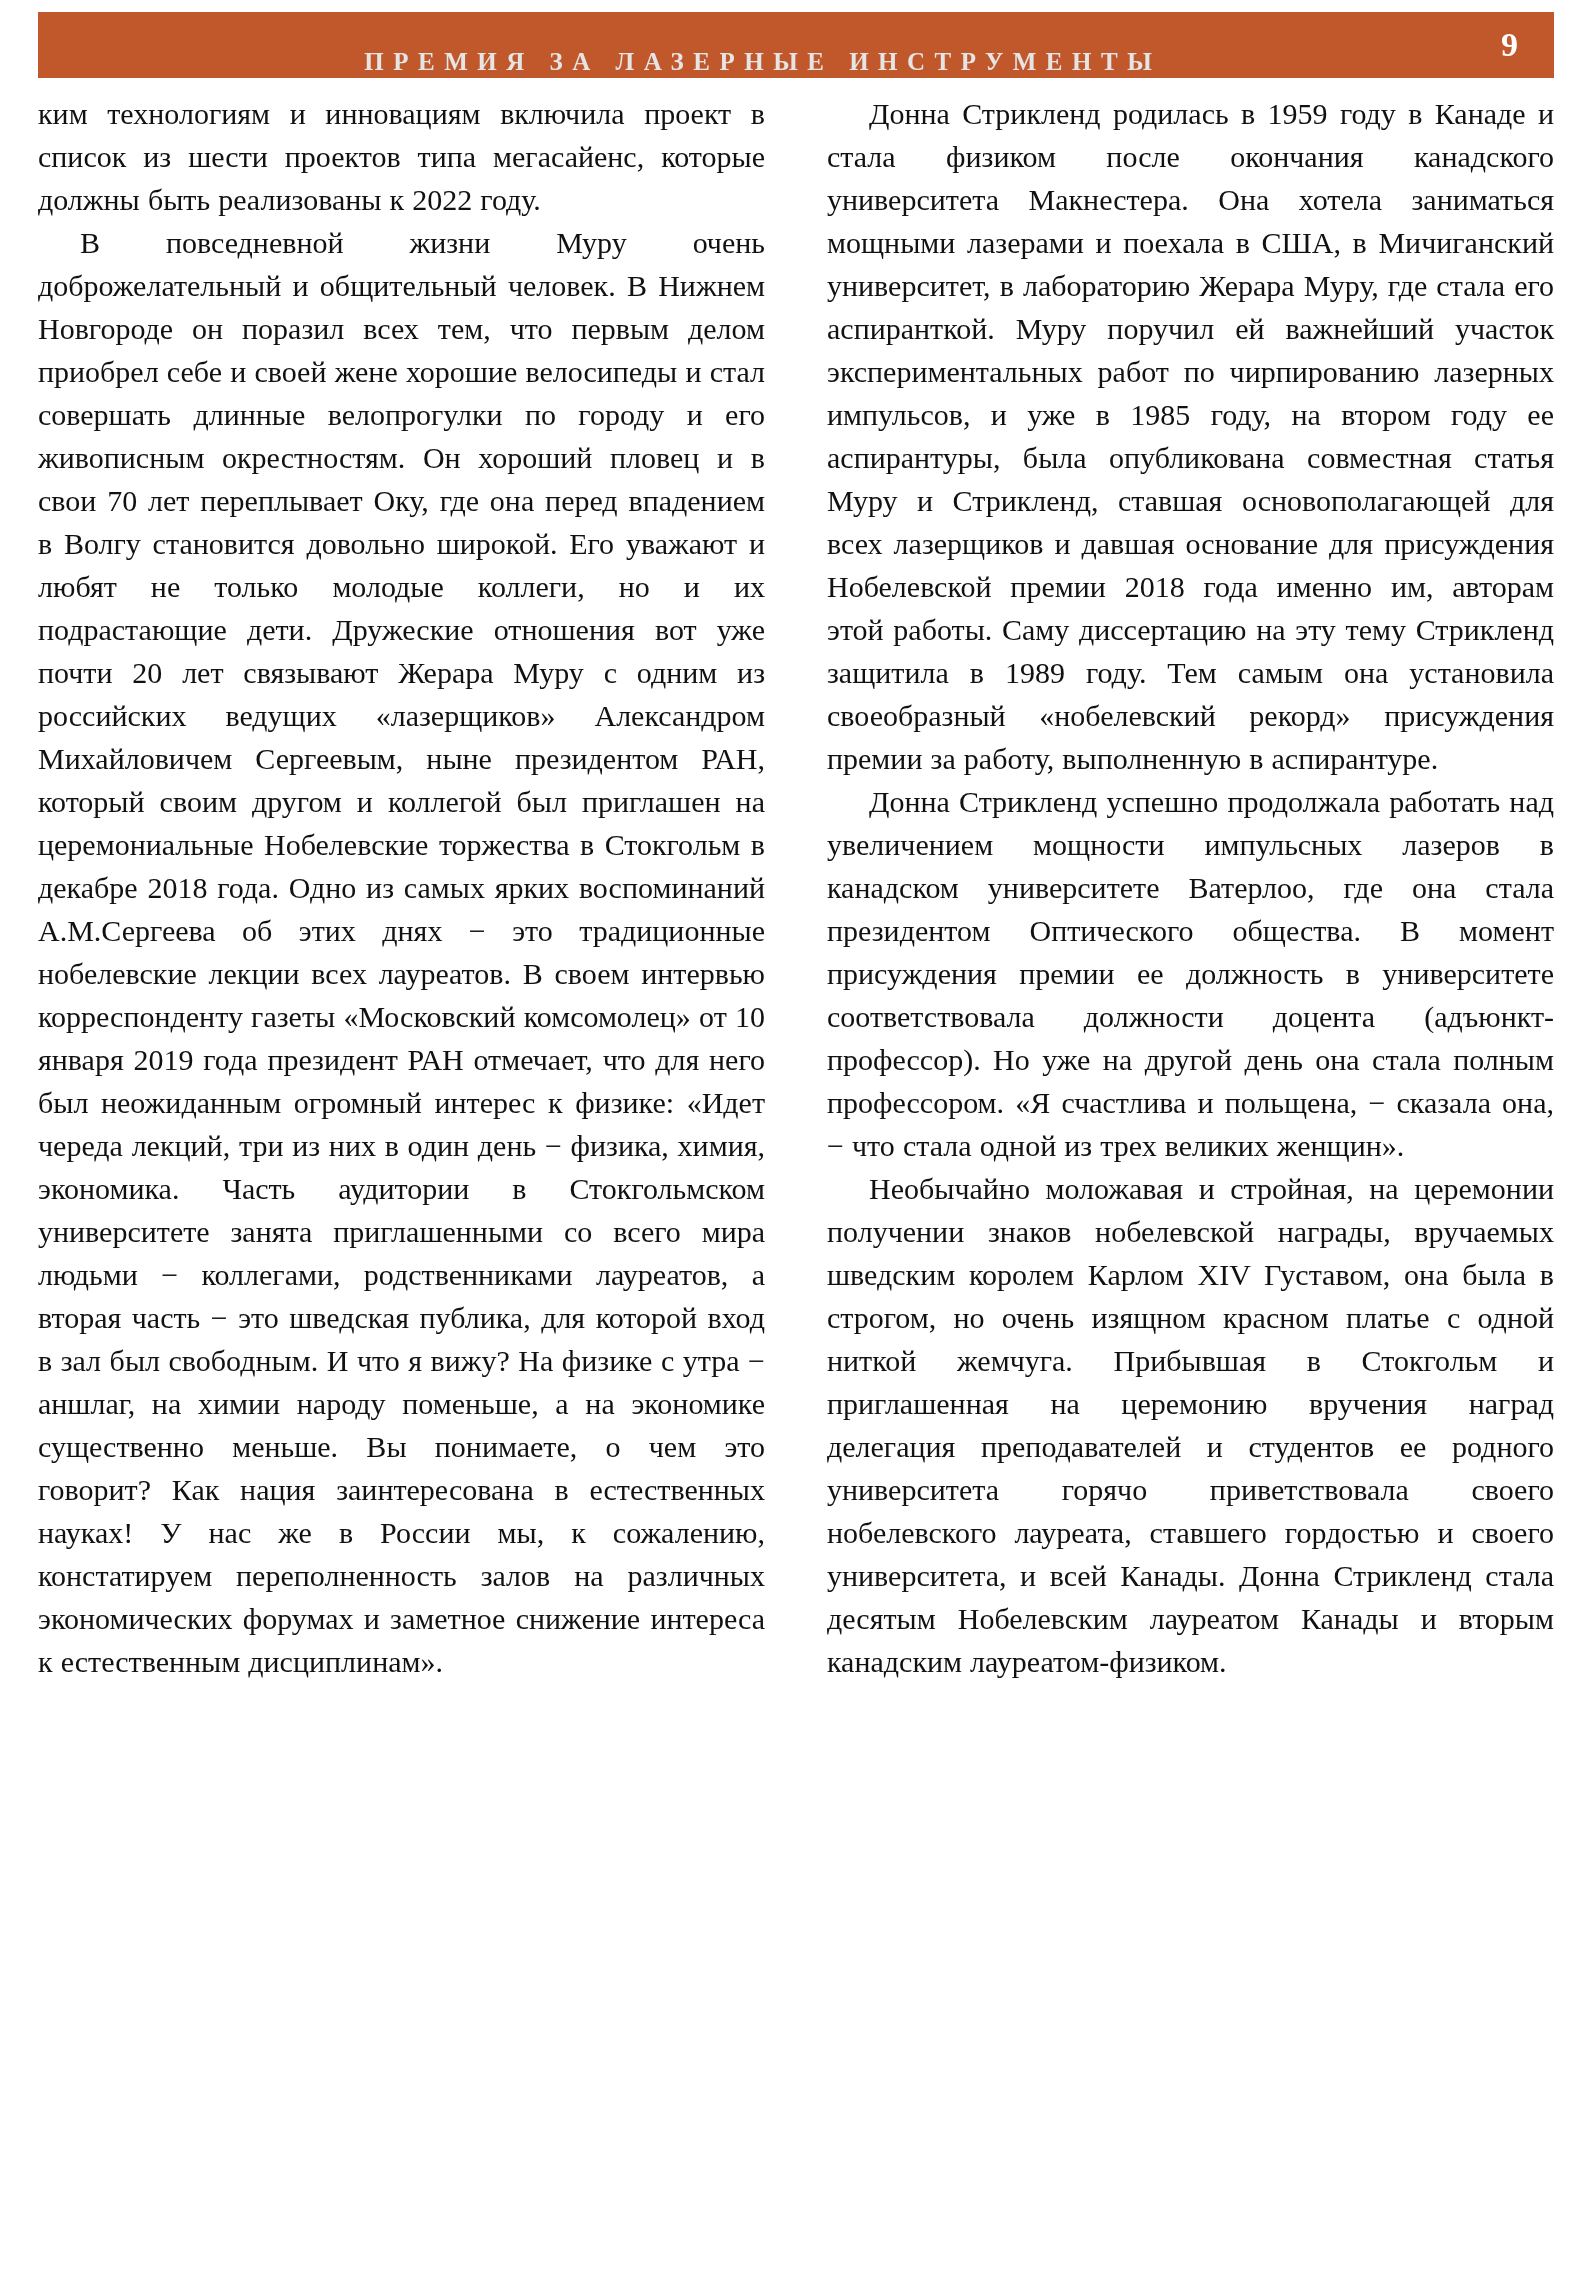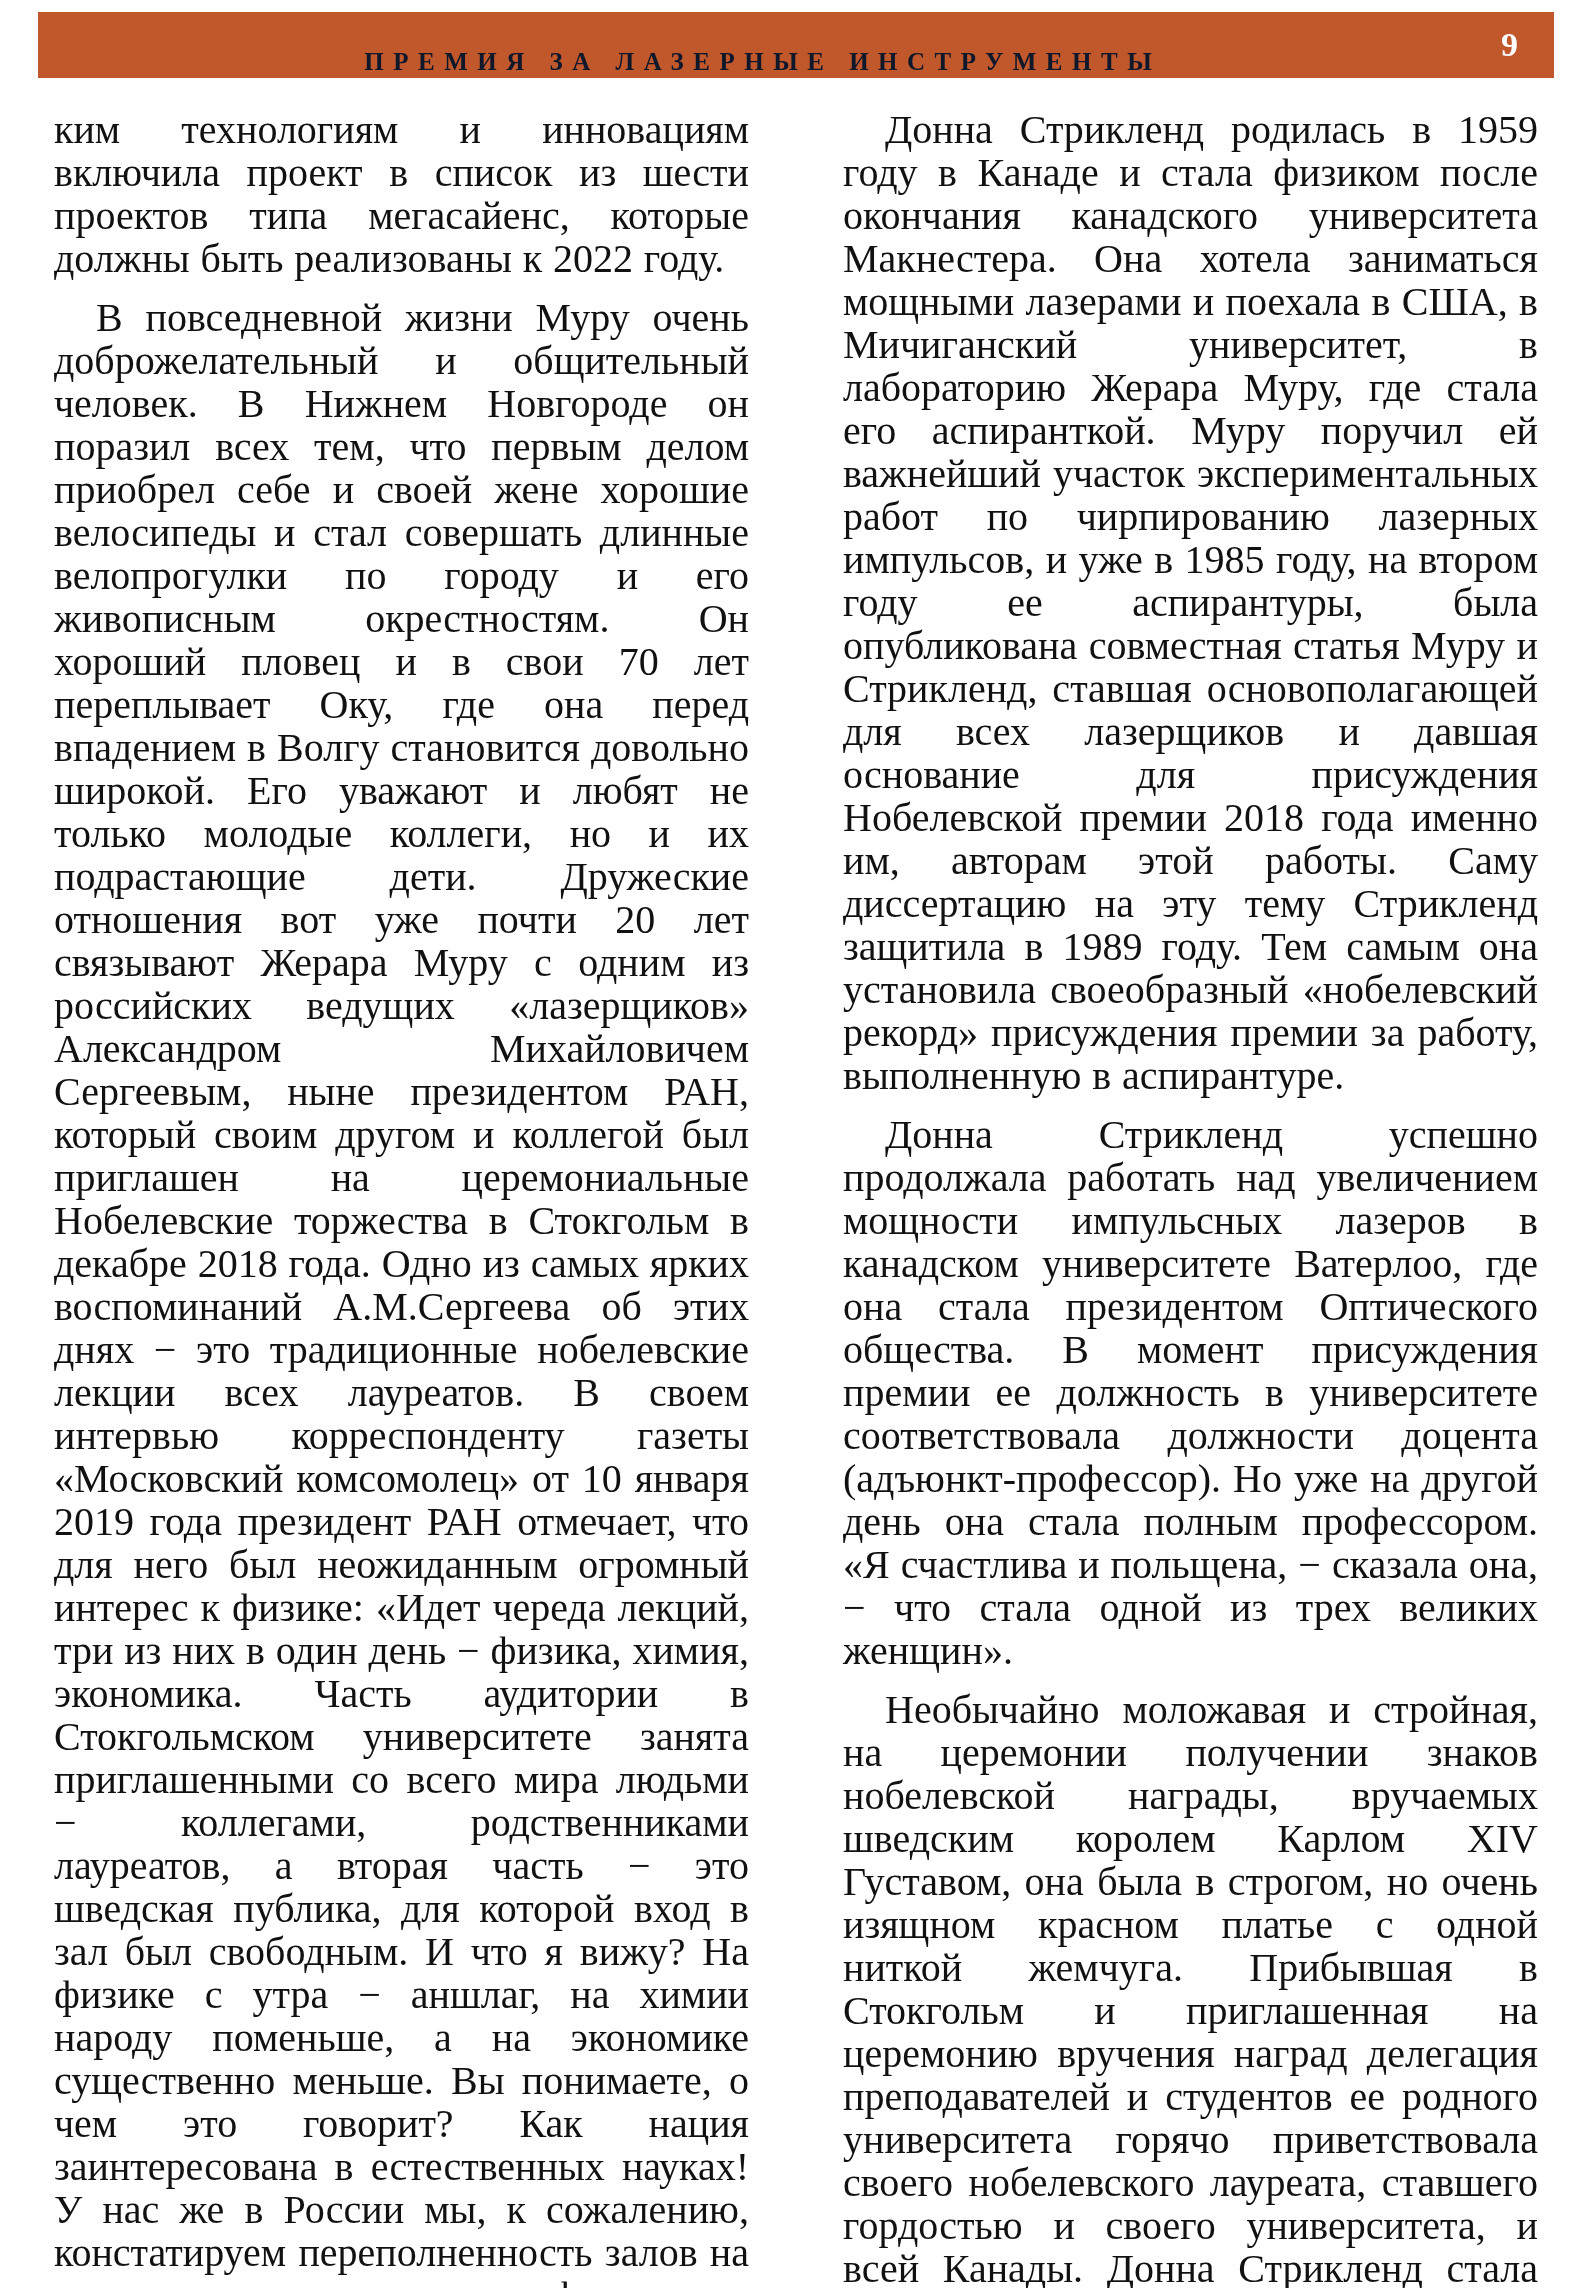--- a/index.html
+++ b/index.html
@@ -26,21 +26,21 @@
     height: 66px;
     background: #c0582c;
     display: flex;
     align-items: center;
     box-sizing: border-box;
     padding: 0 36px 0 0;
   }
   .header-title {
     flex: 1 1 auto;
     text-align: center;
-    color: #0f172a;
+    color: #e5e5e5;
     font-family: "Liberation Serif", "DejaVu Serif", serif;
     font-size: 25px;
     font-weight: 700;
     letter-spacing: 9.5px;
     text-indent: 9.5px;
     white-space: nowrap;
     line-height: 1;
     margin-top: 33px;
   }
   .header-pagenum {
@@ -63,22 +63,22 @@
     height: 2179px;
     display: flex;
     gap: 62px;
     align-items: flex-start;
   }
   .column {
     width: 727px;
     flex: 0 0 727px;
   }
   .column p {
-    margin: 16px;
-    font-size: 40px;
+    margin: 0;
+    font-size: 30px;
     line-height: 43px;
     text-align: justify;
     text-align-last: left;
     text-indent: 42px;
     hyphens: manual;
     word-spacing: 0.02em;
   }
   .column p.no-indent {
     text-indent: 0;
   }

